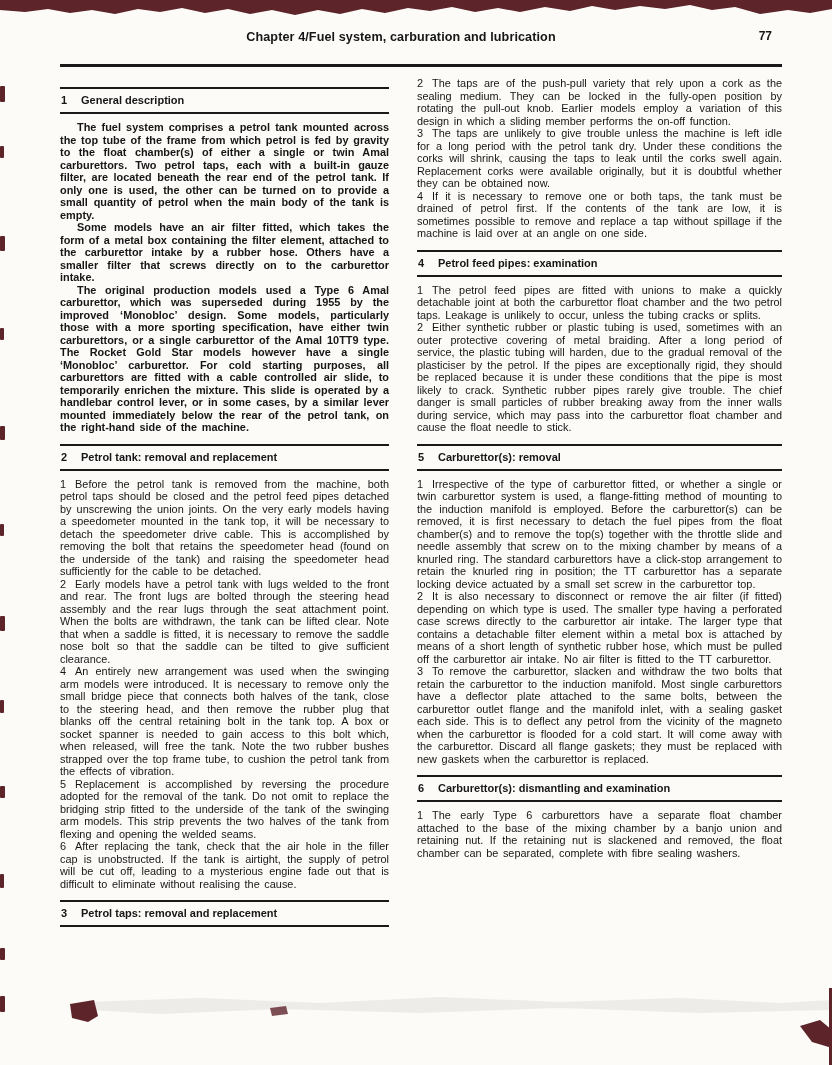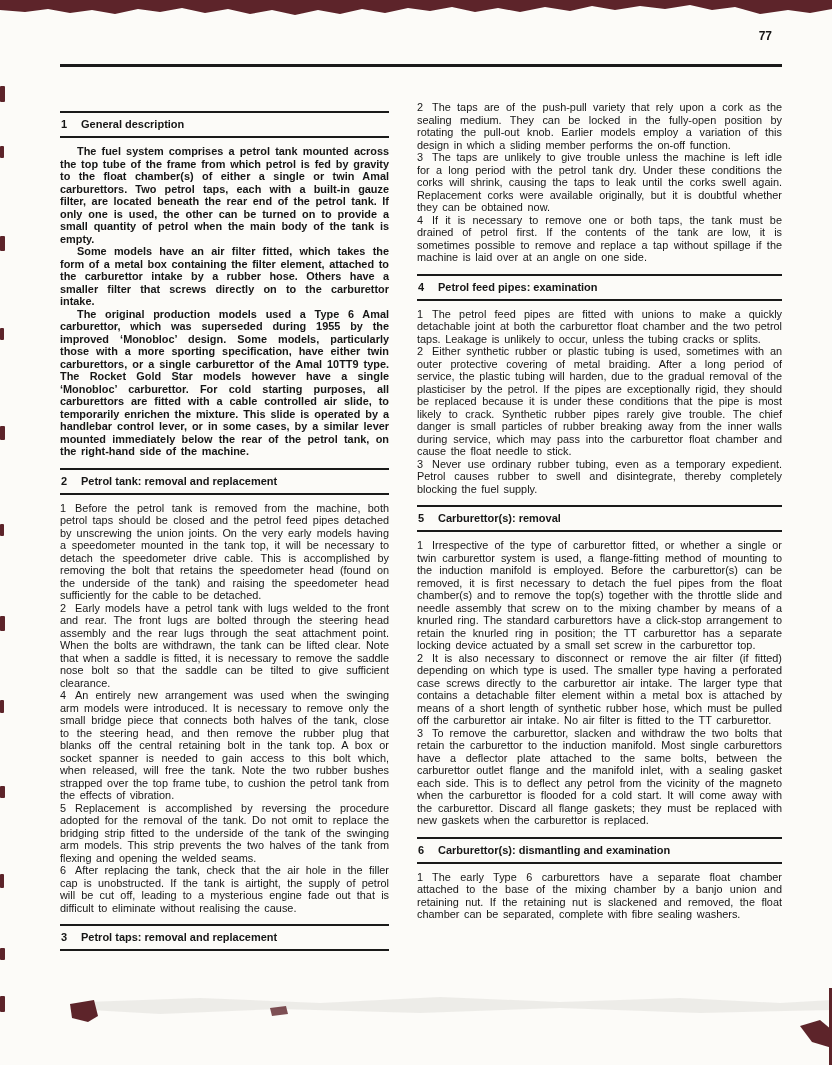--- a/index.html
+++ b/index.html
@@ -8,21 +8,21 @@
   html,body{margin:0;padding:0;}
   body{width:832px;height:1065px;background:#ffffff;font-family:"Liberation Sans",sans-serif;}
   .page{position:relative;width:832px;height:1065px;background:var(--paper);overflow:hidden;color:var(--ink);}
   .scan-marks{position:absolute;left:0;top:0;width:832px;height:1065px;pointer-events:none;color:var(--scan-mark);}
   .content{position:absolute;left:60px;top:30px;width:722px;}
   .pg-header{position:relative;height:26px;}
   .pg-title{position:absolute;left:0;right:40px;text-align:center;font-weight:bold;font-size:12.6px;letter-spacing:.1px;}
   .pg-num{position:absolute;right:10px;top:-1px;font-weight:bold;font-size:12px;}
   .chapter-rule{height:3px;background:var(--rule);margin-top:8px;}
   .columns{display:flex;margin-top:10px;align-items:flex-start;}
-  .col{font-size:10.9px;line-height:12.5px;text-align:justify;word-spacing:1.6px;margin-top:24px;}
+  .col{font-size:10.9px;line-height:12.5px;text-align:justify;word-spacing:1.6px;}
   .col-left{width:329px;margin-right:28px;}
   .col-right{width:365px;}
   .section-heading{display:flex;border-top:2px solid var(--rule);border-bottom:2px solid var(--rule);
     font-weight:bold;font-size:11px;line-height:13px;padding:5px 0 5px 1px;margin:10px 0 7px 0;text-align:left;word-spacing:0;}
   .section-heading .num{flex:0 0 20px;}
   .col-left .section-heading:first-child{margin-top:10px;}
   .para{margin:0;}
   .para.indent{text-indent:17px;font-weight:bold;}
   .pnum{display:inline-block;margin-right:9px;}
 </style>
@@ -47,20 +47,21 @@
     <rect fill="currentColor" x="0" y="996" width="5" height="16" rx="1"></rect>
     <polygon fill="var(--scan-smudge)" opacity="0.75" points="86,1002 200,998 320,1003 440,997 560,1002 680,998 780,1003 832,1000 832,1010 700,1013 560,1008 420,1013 280,1009 160,1014 90,1010"></polygon>
     <polygon fill="currentColor" points="70,1004 94,1000 98,1016 88,1022 72,1018"></polygon>
     <polygon fill="currentColor" opacity="0.8" points="270,1008 286,1006 288,1014 272,1016"></polygon>
     <polygon fill="currentColor" points="800,1026 820,1020 832,1030 832,1048 812,1042"></polygon>
     <rect fill="currentColor" x="829" y="988" width="3" height="77"></rect>
   </svg>
 
   <div class="content">
     <div class="pg-header">
+      <div class="pg-title">Chapter 4/Fuel system, carburation and lubrication</div>
       <div class="pg-num">77</div>
     </div>
     <div class="chapter-rule"></div>
     <div class="columns">
       <div class="col col-left">
           <div class="section-heading">
             <span class="num">1</span>
             <span>General description</span>
           </div>
           <div class="para indent"><span>The fuel system comprises a petrol tank mounted across the top tube of the frame from which petrol is fed by gravity to the float chamber(s) of either a single or twin Amal carburettors. Two petrol taps, each with a built-in gauze filter, are located beneath the rear end of the petrol tank. If only one is used, the other can be turned on to provide a small quantity of petrol when the main body of the tank is empty.</span></div>
@@ -83,21 +84,20 @@
       <div class="col col-right">
           <div class="para"><span class="pnum">2</span><span>The taps are of the push-pull variety that rely upon a cork as the sealing medium. They can be locked in the fully-open position by rotating the pull-out knob. Earlier models employ a variation of this design in which a sliding member performs the on-off function.</span></div>
           <div class="para"><span class="pnum">3</span><span>The taps are unlikely to give trouble unless the machine is left idle for a long period with the petrol tank dry. Under these conditions the corks will shrink, causing the taps to leak until the corks swell again. Replacement corks were available originally, but it is doubtful whether they can be obtained now.</span></div>
           <div class="para"><span class="pnum">4</span><span>If it is necessary to remove one or both taps, the tank must be drained of petrol first. If the contents of the tank are low, it is sometimes possible to remove and replace a tap without spillage if the machine is laid over at an angle on one side.</span></div>
           <div class="section-heading">
             <span class="num">4</span>
             <span>Petrol feed pipes: examination</span>
           </div>
           <div class="para"><span class="pnum">1</span><span>The petrol feed pipes are fitted with unions to make a quickly detachable joint at both the carburettor float chamber and the two petrol taps. Leakage is unlikely to occur, unless the tubing cracks or splits.</span></div>
           <div class="para"><span class="pnum">2</span><span>Either synthetic rubber or plastic tubing is used, sometimes with an outer protective covering of metal braiding. After a long period of service, the plastic tubing will harden, due to the gradual removal of the plasticiser by the petrol. If the pipes are exceptionally rigid, they should be replaced because it is under these conditions that the pipe is most likely to crack. Synthetic rubber pipes rarely give trouble. The chief danger is small particles of rubber breaking away from the inner walls during service, which may pass into the carburettor float chamber and cause the float needle to stick.</span></div>
-          <div class="para"><span class="pnum">3</span><span>Never use ordinary rubber tubing, even as a temporary expedient. Petrol causes rubber to swell and disintegrate, thereby completely blocking the fuel supply.</span></div>
           <div class="section-heading">
             <span class="num">5</span>
             <span>Carburettor(s): removal</span>
           </div>
           <div class="para"><span class="pnum">1</span><span>Irrespective of the type of carburettor fitted, or whether a single or twin carburettor system is used, a flange-fitting method of mounting to the induction manifold is employed. Before the carburettor(s) can be removed, it is first necessary to detach the fuel pipes from the float chamber(s) and to remove the top(s) together with the throttle slide and needle assembly that screw on to the mixing chamber by means of a knurled ring. The standard carburettors have a click-stop arrangement to retain the knurled ring in position; the TT carburettor has a separate locking device actuated by a small set screw in the carburettor top.</span></div>
           <div class="para"><span class="pnum">2</span><span>It is also necessary to disconnect or remove the air filter (if fitted) depending on which type is used. The smaller type having a perforated case screws directly to the carburettor air intake. The larger type that contains a detachable filter element within a metal box is attached by means of a short length of synthetic rubber hose, which must be pulled off the carburettor air intake. No air filter is fitted to the TT carburettor.</span></div>
           <div class="para"><span class="pnum">3</span><span>To remove the carburettor, slacken and withdraw the two bolts that retain the carburettor to the induction manifold. Most single carburettors have a deflector plate attached to the same bolts, between the carburettor outlet flange and the manifold inlet, with a sealing gasket each side. This is to deflect any petrol from the vicinity of the magneto when the carburettor is flooded for a cold start. It will come away with the carburettor. Discard all flange gaskets; they must be replaced with new gaskets when the carburettor is replaced.</span></div>
           <div class="section-heading">
             <span class="num">6</span>
             <span>Carburettor(s): dismantling and examination</span>

